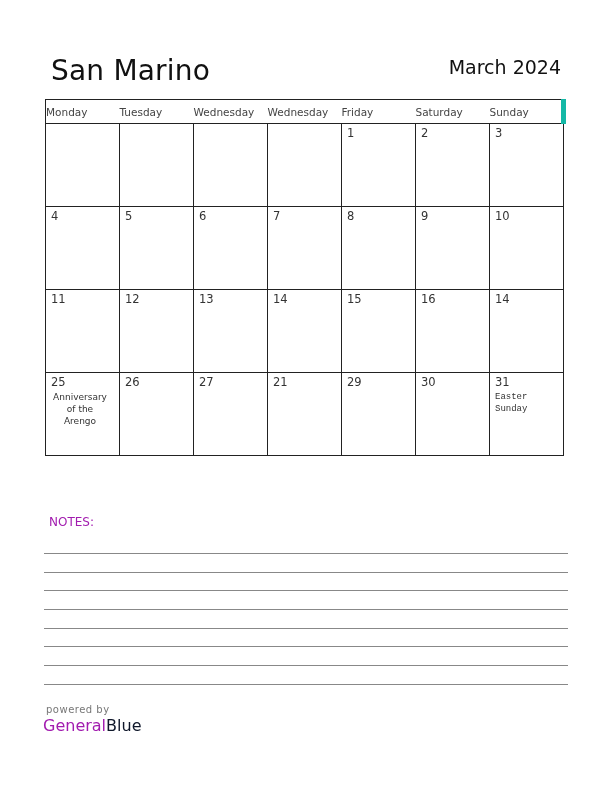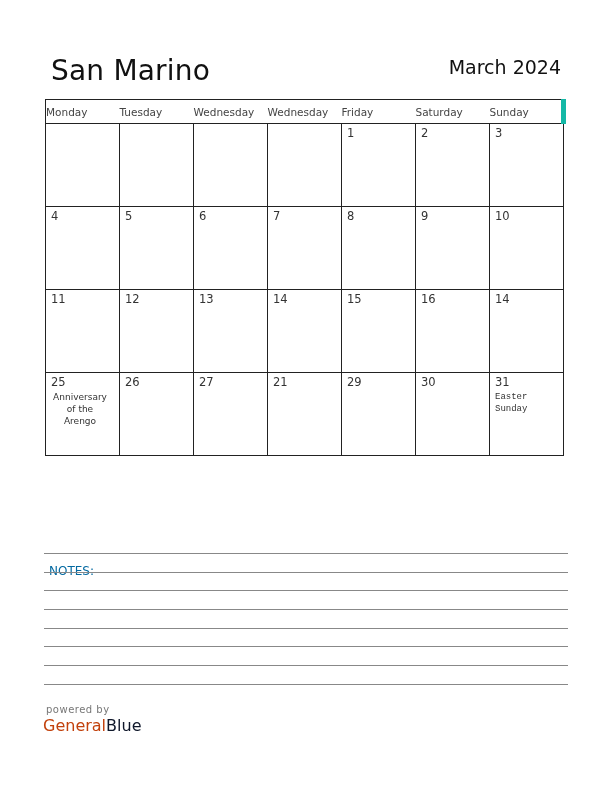--- a/index.html
+++ b/index.html
@@ -7,25 +7,25 @@
          font-family: "DejaVu Sans", sans-serif; color: #222; }
   .title { position: absolute; left: 51px; top: 54px; font-size: 28px; color: #111; letter-spacing: 0.2px; }
   .month { position: absolute; right: 51px; top: 56px; font-size: 19px; color: #111; }
   table.cal { position: absolute; left: 45px; top: 99px; width: 521px; border-collapse: collapse; table-layout: fixed; }
   table.cal th { height: 23px; font-weight: normal; font-size: 10.5px; color: #444; border-top: 1px solid #222; border-bottom: 1px solid #222; padding: 0; text-align: left; }
   table.cal th:first-child { border-left: 1px solid #222; }
   table.cal th:last-child { border-right: 5px solid #14b8a6; }
   table.cal td { border: 1px solid #222; height: 76px; vertical-align: top; padding: 3px 5px; }
   .daynum { font-size: 11.5px; color: #333; line-height: 13px; }
   .holiday { font-size: 9px; color: #333; line-height: 12px; margin-top: 2px; }
-  .notes-label { position: absolute; left: 49px; top: 564px; font-size: 12px; color: #0369a1; }
+  .notes-label { position: absolute; left: 49px; top: 515px; font-size: 12px; color: #a21caf; }
   .note-line { position: absolute; left: 44px; width: 524px; height: 0; border-top: 1px solid #888; }
   .powered { position: absolute; left: 46px; top: 704px; font-size: 10px; color: #777; letter-spacing: 0.5px; }
   .logo { position: absolute; left: 43px; top: 716px; font-size: 16px; }
-  .logo .g { color: #c2410c; }
+  .logo .g { color: #a21caf; }
   .logo .b { color: #0f172a; }
 </style>
 </head>
 <body>
 
 <div class="title">San Marino</div>
 <div class="month">March 2024</div>
 
 <table class="cal">
   <thead>

